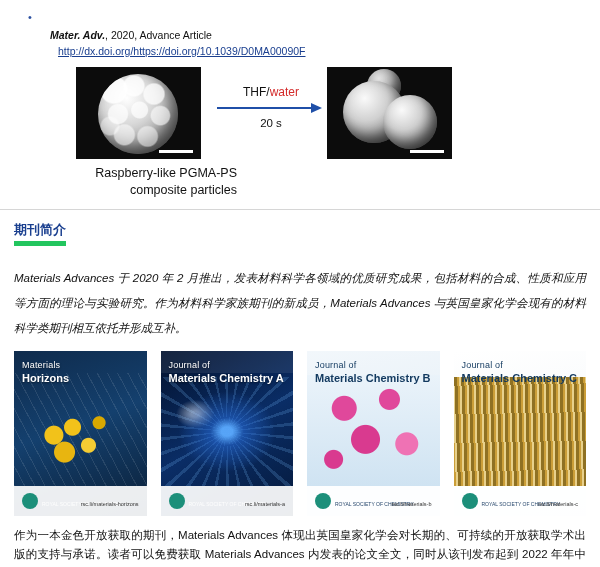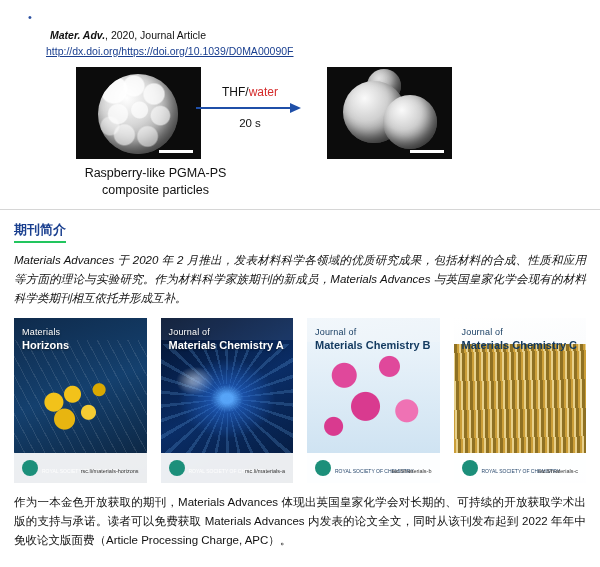--- a/index.html
+++ b/index.html
@@ -53,21 +53,21 @@
   .journal {
     margin: 5px 0 0 36px;
     font-size: 10.5px;
     color: #111;
   }
   .journal .j-name {
     font-weight: bold;
     font-style: italic;
   }
   .doi {
-    margin: 4px 0 0 32px;
+    margin: 4px 0 0 44px;
     font-size: 10.5px;
     color: #1a3f8f;
     text-decoration: underline;
     word-break: break-all;
   }
 
   
   .figure {
     margin: 10px 0 0 0;
     position: relative;
@@ -130,21 +130,21 @@
     position: absolute;
     right: 8px;
     bottom: 6px;
     width: 34px;
     height: 3px;
     background: #fff;
   }
 
   .arrow-area {
     position: absolute;
-    left: 180px;
+    left: 201px;
     top: 18px;
     width: 112px;
     text-align: center;
   }
   .arrow-label {
     font-size: 12px;
     color: #111;
     margin-bottom: 4px;
   }
   .arrow-label .water { color: #d42a2a; }
@@ -176,46 +176,46 @@
   }
 
   .caption {
     position: absolute;
     top: 98px;
     font-size: 12.5px;
     text-align: center;
     line-height: 17px;
     color: #111;
   }
-  .caption.left { left: 44px; width: 195px; }
+  .caption.left { left: 28px; width: 195px; text-align: right; }
   .caption.right { left: 278px; width: 195px; }
 
   
   .divider {
     height: 1px;
     background: #d6d6d6;
     margin: 6px 0 0 0;
   }
 
   
   .section {
     padding: 10px 14px 0 14px;
   }
   .sec-title {
     color: #1a3f8f;
     font-weight: bold;
     font-size: 13px;
     display: inline-block;
-    border-bottom: 2px solid #22c55e;
+    border-bottom: 5px solid #22c55e;
     padding-bottom: 2px;
   }
   .para {
-    margin-top: 8px;
+    margin-top: 20px;
     font-size: 11.5px;
-    line-height: 19px;
+    line-height: 25px;
     color: #111;
     text-align: justify;
     font-style: italic;
   }
 
   
   .covers {
     display: flex;
     gap: 14px;
     margin: 10px 14px 0 14px;
@@ -350,21 +350,21 @@
 </head>
 <body>
 
 <div class="page">
 
   <div class="article">
     <div class="bullet-row">
       <div class="bullet">•</div>
     </div>
     <div class="journal">
-      <span class="j-name">Mater. Adv.</span><span>, 2020, Journal Article</span>
+      <span class="j-name">Mater. Adv.</span><span>, 2020, Advance Article</span>
     </div>
     <div class="doi">http://dx.doi.org/https://doi.org/10.1039/D0MA00090F</div>
 
     <div class="figure">
       <div class="micro left">
         <div class="rasp"></div>
         <div class="scalebar"></div>
       </div>
 
       <div class="arrow-area">

